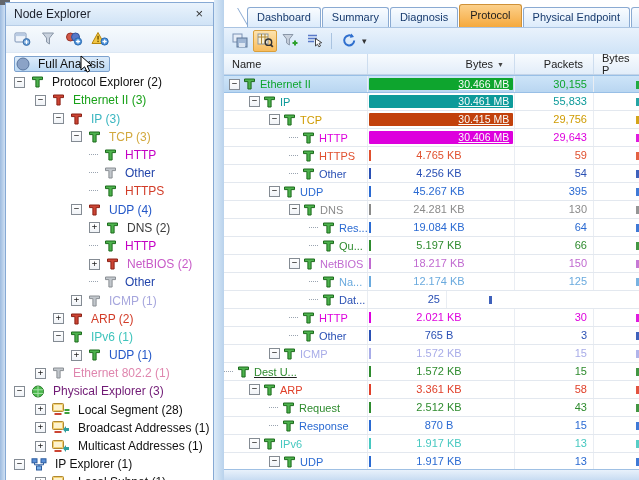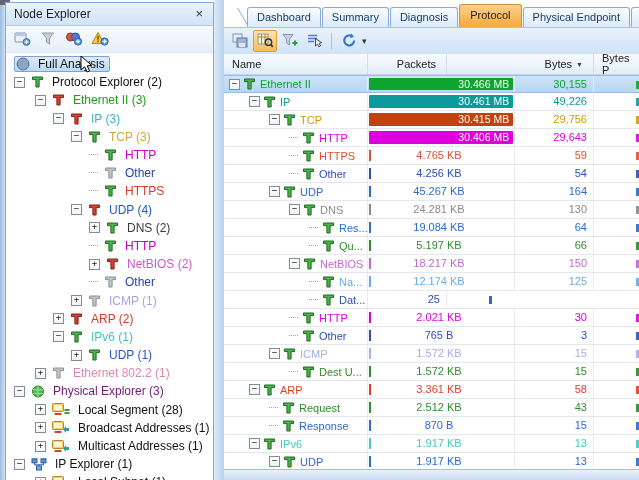--- a/index.html
+++ b/index.html
@@ -56,21 +56,21 @@
   .row.selected{background:linear-gradient(#cde4f8,#b9d6f1);border-top:1px solid #98bfe6;border-bottom:1px solid #98bfe6;}
   .c-name{box-sizing:border-box;width:144px;display:flex;align-items:center;overflow:hidden;white-space:nowrap;
           border-right:1px solid #e9edf3;height:100%;}
   .c-name .exp{width:9px;height:9px;margin-right:3px;}
   .c-name .t-ico{margin-right:4px;}
   .c-bytes{box-sizing:border-box;width:147px;position:relative;height:100%;border-right:1px solid #e9edf3;}
   .c-pkts{box-sizing:border-box;width:79px;text-align:right;padding-right:6px;height:100%;line-height:17px;
           border-right:1px solid #e9edf3;}
   .c-bp{box-sizing:border-box;width:45px;position:relative;height:100%;}
   .bar{position:absolute;left:1px;top:2px;bottom:2px;text-align:right;color:#fafcfa;
-       line-height:13px;padding-right:4px;font-size:10.5px;border-radius:1px;}
+       line-height:13px;padding-right:4px;font-size:10.5px;border-radius:1px;text-decoration:underline;}
   .tick{position:absolute;left:1px;top:3px;bottom:3px;width:2px;}
   .bval{display:block;text-align:center;padding-right:4px;line-height:17px;}
   .frag{position:absolute;right:0;top:5px;width:3px;height:8px;opacity:.9;}
   .hscroll{position:absolute;left:0;bottom:0;width:415px;height:10px;
            background:linear-gradient(#e8f1fb,#c8dcf2);border-top:1px solid #9fc0e4;}
   
   .cursor{position:absolute;left:80px;top:55px;z-index:50;}
 </style>
 </head>
 <body>
@@ -440,27 +440,27 @@
             <path d="M9.4 0.6 l2.6 3.4 l-4.2 0.8 z" fill="#2f6fce"></path>
           </svg></span>
       </span>
       <span class="caret">▾</span>
     </div>
   <div class="grid">
     <div class="grid-header" id="grid-header">
         <div class="gh-cell" style="width: 144px; justify-content: flex-start; padding: 0px 0px 0px 8px;">
           <span>Name</span>
         </div>
-        <div class="gh-cell" style="width: 79px; justify-content: flex-end; padding: 0px 10px 0px 0px;">
-          <span>Packets</span>
-        </div>
         <div class="gh-cell" style="width: 147px; justify-content: flex-end; padding: 0px 10px 0px 0px;">
           <span>Bytes</span>
           <span class="sort-arrow">▼</span>
         </div>
+        <div class="gh-cell" style="width: 79px; justify-content: flex-end; padding: 0px 10px 0px 0px;">
+          <span>Packets</span>
+        </div>
         <div class="gh-cell last" style="width: 45px; justify-content: flex-start; padding: 0px 0px 0px 8px;">
           <span>Bytes P</span>
         </div>
       </div>
     <div class="grid-body" id="grid-body">
         <div class="row selected">
           <div class="c-name" style="padding-left: 5px;">
             <span class="exp">−</span>
             <span class="t-ico">
               <svg width="13" height="12" viewBox="0 0 13 12">
@@ -483,21 +483,21 @@
             <span class="t-ico">
               <svg width="13" height="12" viewBox="0 0 13 12">
                 <path d="M1.5 1 h10 v2.6 h-3.4 v7.4 h-3.2 V3.6 H1.5 z" fill="#4db24d" stroke="#1c6b1c" stroke-width="1" stroke-linejoin="round"></path>
               </svg>
             </span>
             <span style="color:#0d9a9a">IP</span>
           </div>
           <div class="c-bytes">
             <div class="bar" style="width:96%;background:#0d9a9a">30.461 MB</div>
           </div>
-          <div class="c-pkts" style="color: rgb(13, 154, 154);">49,226</div>
+          <div class="c-pkts" style="color: rgb(13, 154, 154);">55,833</div>
           <div class="c-bp">
             <span class="frag" style="background:#0d9a9a"></span>
           </div>
         </div>
         <div class="row">
           <div class="c-name" style="padding-left: 45px;">
             <span class="exp">−</span>
             <span class="t-ico">
               <svg width="13" height="12" viewBox="0 0 13 12">
                 <path d="M1.5 1 h10 v2.6 h-3.4 v7.4 h-3.2 V3.6 H1.5 z" fill="#4db24d" stroke="#1c6b1c" stroke-width="1" stroke-linejoin="round"></path>
@@ -576,21 +576,21 @@
               <svg width="13" height="12" viewBox="0 0 13 12">
                 <path d="M1.5 1 h10 v2.6 h-3.4 v7.4 h-3.2 V3.6 H1.5 z" fill="#4db24d" stroke="#1c6b1c" stroke-width="1" stroke-linejoin="round"></path>
               </svg>
             </span>
             <span style="color:#2a6ad2">UDP</span>
           </div>
           <div class="c-bytes">
             <div class="tick" style="background:#2a6ad2"></div>
             <span class="bval" style="color:#2a6ad2">45.267 KB</span>
           </div>
-          <div class="c-pkts" style="color: rgb(42, 106, 210);">164</div>
+          <div class="c-pkts" style="color: rgb(42, 106, 210);">395</div>
           <div class="c-bp">
             <span class="frag" style="background:#2a6ad2"></span>
           </div>
         </div>
         <div class="row">
           <div class="c-name" style="padding-left: 65px;">
             <span class="exp">−</span>
             <span class="t-ico">
               <svg width="13" height="12" viewBox="0 0 13 12">
                 <path d="M1.5 1 h10 v2.6 h-3.4 v7.4 h-3.2 V3.6 H1.5 z" fill="#4db24d" stroke="#1c6b1c" stroke-width="1" stroke-linejoin="round"></path>
@@ -749,21 +749,21 @@
           <div class="c-bytes">
             <div class="tick" style="background:#a8ace8"></div>
             <span class="bval" style="color:#a8ace8">1.572 KB</span>
           </div>
           <div class="c-pkts" style="color: rgb(168, 172, 232);">15</div>
           <div class="c-bp">
             <span class="frag" style="background:#a8ace8"></span>
           </div>
         </div>
         <div class="row">
-          <div class="c-name" style="padding-left: 65px;">
+          <div class="c-name" style=" text-decoration: underline;">
             <span class="dots"></span>
             <span class="t-ico">
               <svg width="13" height="12" viewBox="0 0 13 12">
                 <path d="M1.5 1 h10 v2.6 h-3.4 v7.4 h-3.2 V3.6 H1.5 z" fill="#4db24d" stroke="#1c6b1c" stroke-width="1" stroke-linejoin="round"></path>
               </svg>
             </span>
             <span style="color:#2e8b2e">Dest U...</span>
           </div>
           <div class="c-bytes">
             <div class="tick" style="background:#2e8b2e"></div>

